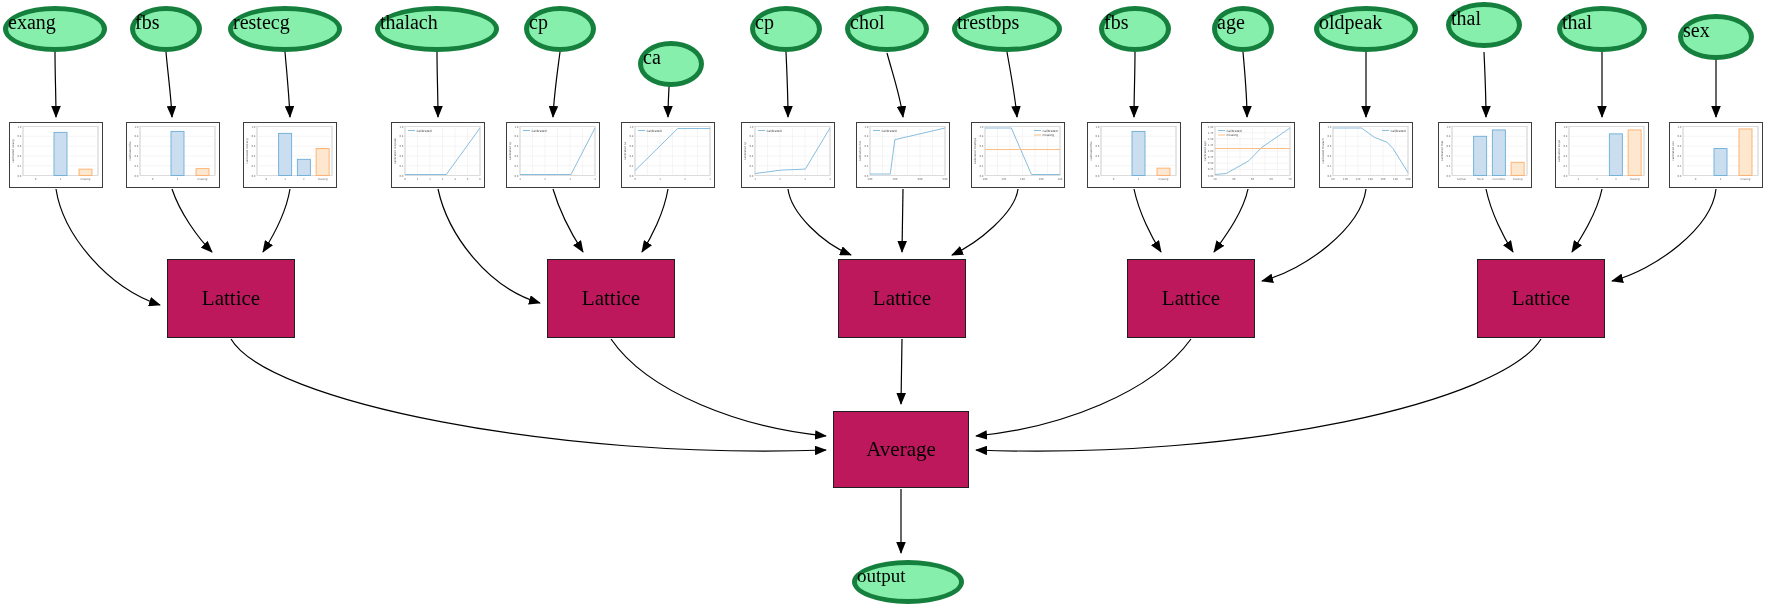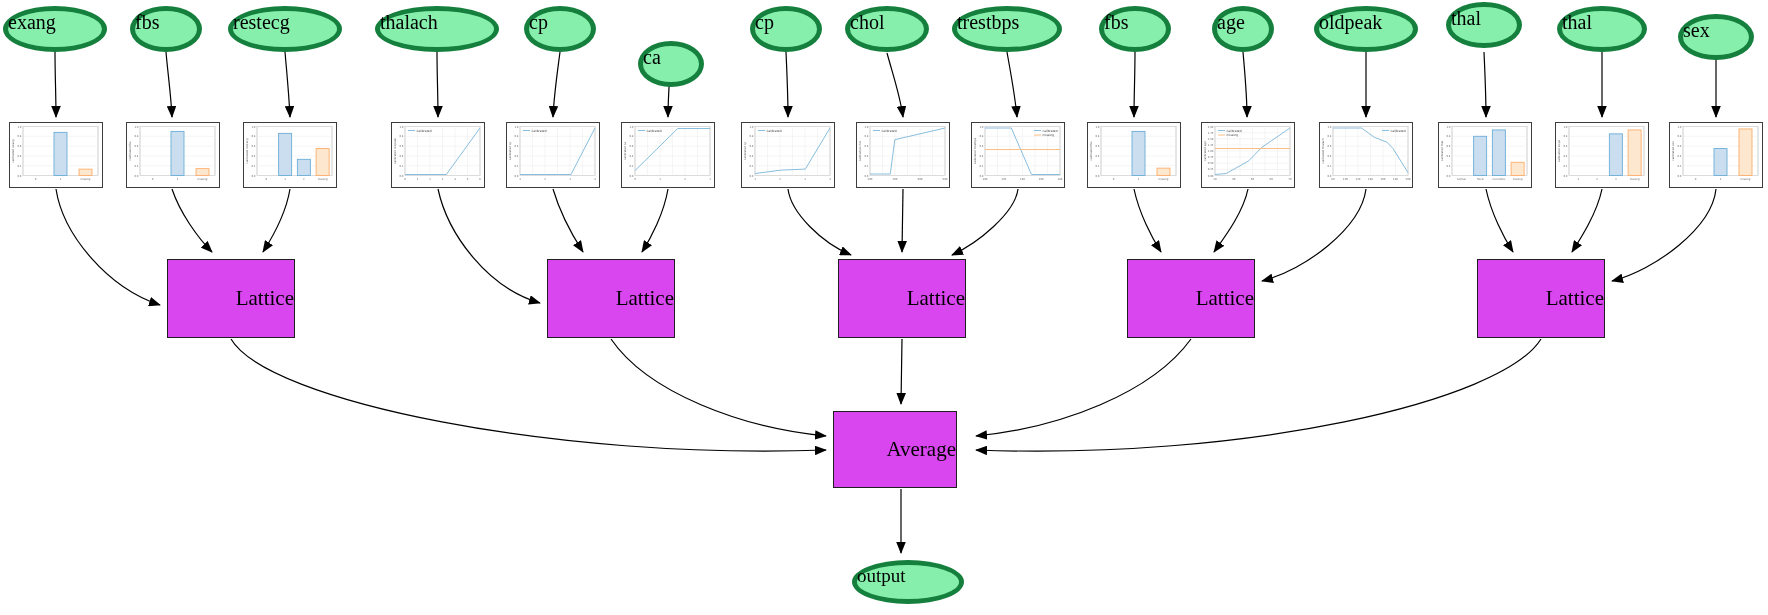--- a/index.html
+++ b/index.html
@@ -2,22 +2,22 @@
 <html><head>
 <meta charset="utf-8">
 <style>
   html,body{margin:0;padding:0;background:#ffffff;}
   #canvas{position:relative;width:1768px;height:615px;background:#fff;overflow:hidden;
           font-family:"Liberation Serif", serif;}
   #edges{position:absolute;left:0;top:0;pointer-events:none;}
   .node-ellipse{position:absolute;border:5px solid #15803d;border-radius:50%;
 ing     display:flex;align-items:center;justify-content:center;
       font-size:20px;color:#000;background:#86efac;box-sizing:border-box;}
-  .node-box{position:absolute;border:1.4px solid #1f1f1f;background:#d946ef;
-      display:flex;align-items:center;justify-content:flex-end;
+  .node-box{position:absolute;border:1.4px solid #1f1f1f;background:#be185d;
+      display:flex;align-items:center;justify-content:center;
       font-size:21px;color:#000;box-sizing:border-box;}
   .chart-node{position:absolute;width:94px;height:66px;background:#fff;
       border:1.2px solid #3c3c3c;box-sizing:border-box;}
   .chart-node svg{display:block;}
   .chart-tiny-text{font-family:"DejaVu Sans", sans-serif;}
 </style>
 </head>
 <body>
 
 <div id="canvas">
@@ -532,18 +532,18 @@
       </div>
       <div class="node-box" style="left: 838px; top: 259px; width: 128px; height: 79px;">
         <span>Lattice</span>
       </div>
       <div class="node-box" style="left: 1127px; top: 259px; width: 128px; height: 79px;">
         <span>Lattice</span>
       </div>
       <div class="node-box" style="left: 1477px; top: 259px; width: 128px; height: 79px;">
         <span>Lattice</span>
       </div>
-      <div class="node-box" style="left: 833px; top: 411px; width: 124px; height: 77px;">
+      <div class="node-box" style="left: 833px; top: 411px; width: 136px; height: 77px;">
         <span>Average</span>
       </div>
       <div class="node-ellipse" style="left: 852px; top: 560px; width: 112px; height: 44px; font-size: 19px;"><span>output</span></div>
     </div>
 </div>
 
 </body></html>

